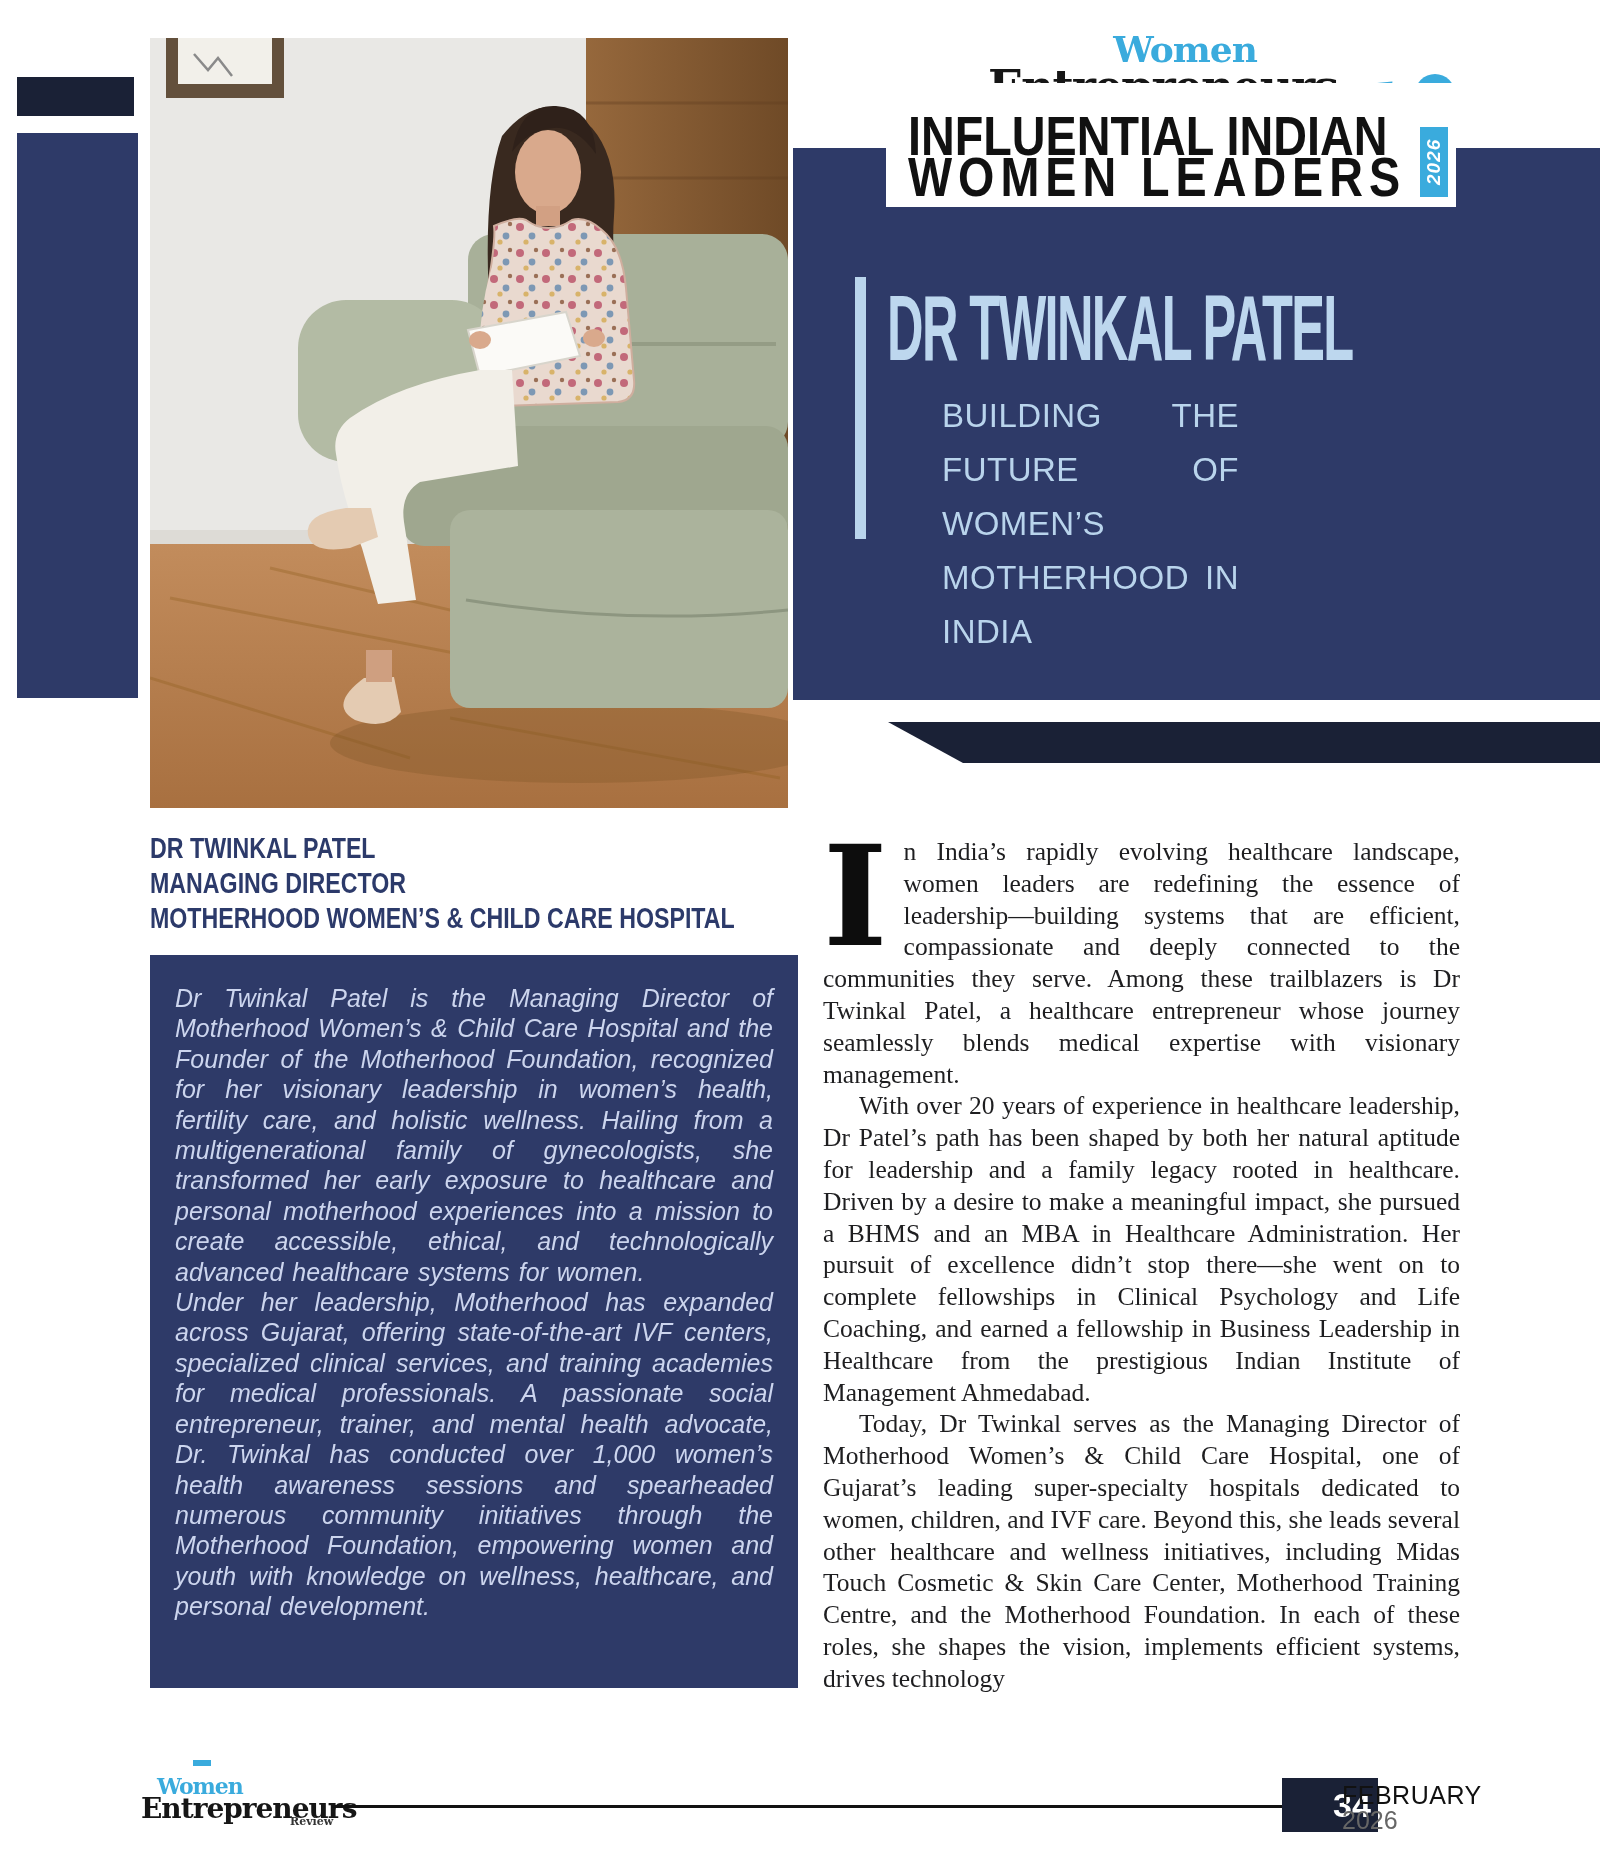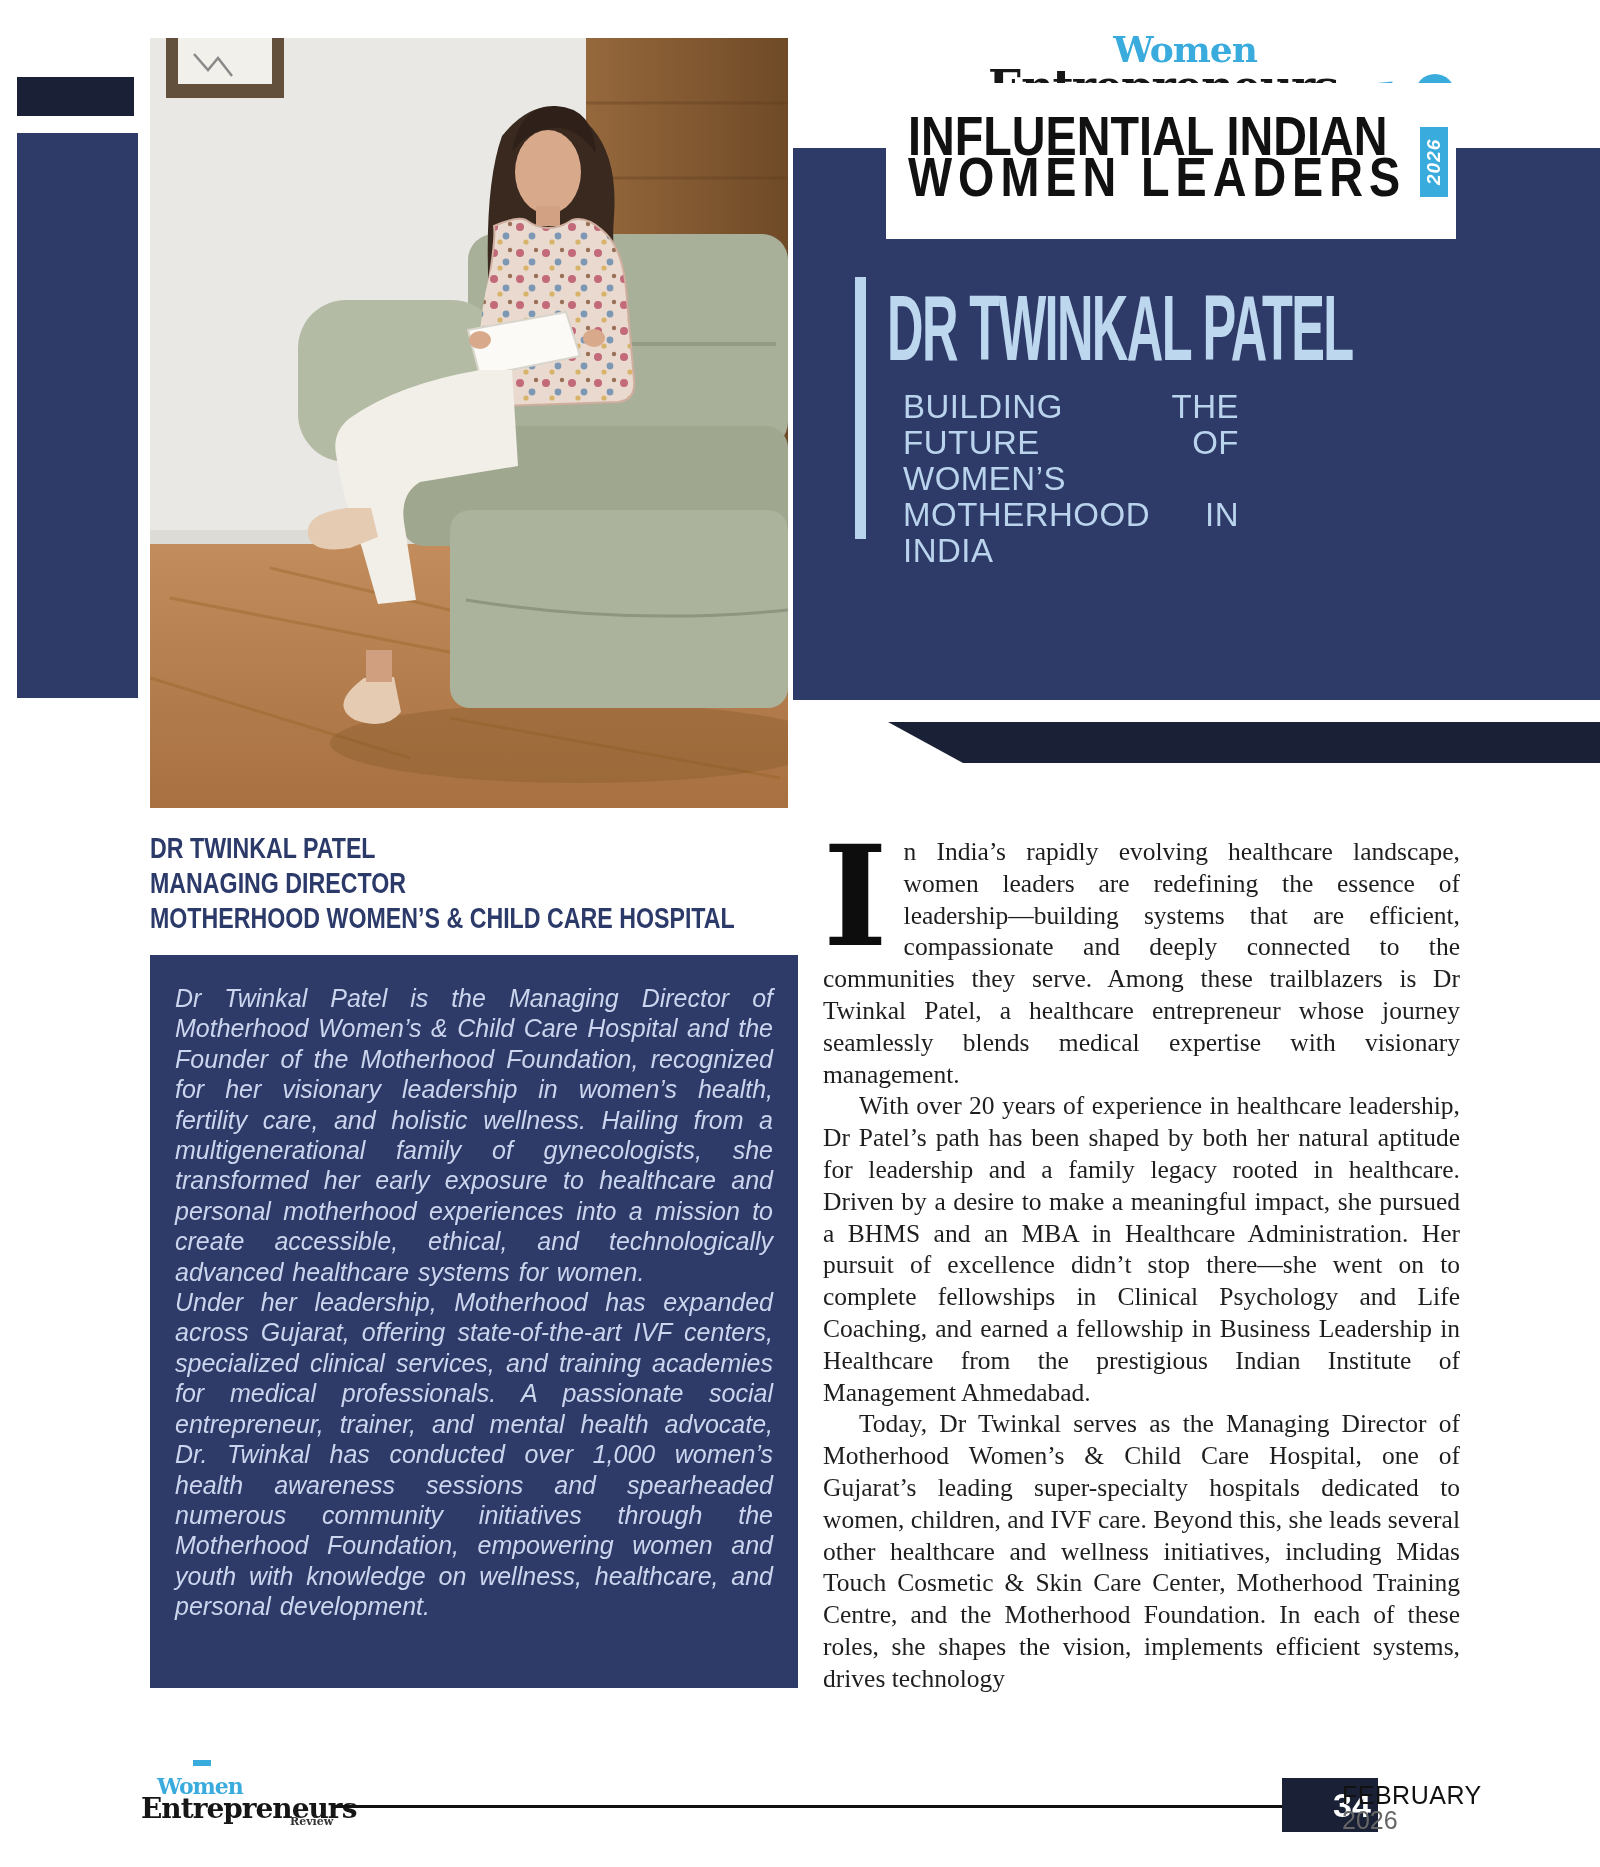--- a/index.html
+++ b/index.html
@@ -28,36 +28,36 @@
                 display:flex;align-items:center;justify-content:center;}
 
   
   .hero-panel{position:absolute;left:793px;top:148px;width:807px;height:552px;background:#2e3a68;z-index:1;}
   .dark-band{position:absolute;left:888px;top:722px;width:712px;height:41px;background:#1a2136;
              clip-path:polygon(0 0,100% 0,100% 100%,75px 100%);z-index:1;}
 
   
   .banner-frame{position:absolute;left:893px;top:160px;width:587px;height:56px;border:9px solid #2e3a68;
                 box-sizing:border-box;background:transparent;z-index:2;}
-  .banner-box{position:absolute;left:886px;top:83px;width:570px;height:156px;background:#ffffff;z-index:3;}
+  .banner-box{position:absolute;left:886px;top:83px;width:570px;height:124px;background:#ffffff;z-index:3;}
   .banner-lines{position:absolute;left:22px;top:33px;}
   .banner-line{display:block;white-space:nowrap;font-weight:bold;color:#111111;font-size:55px;line-height:41px;
                transform:scaleX(0.85);transform-origin:left center;}
   .banner-line.l2{letter-spacing:7px;}
   .banner-year{position:absolute;right:8px;top:44px;width:28px;height:70px;background:#3aabdd;color:#ffffff;
                font-size:19px;font-weight:bold;font-style:italic;writing-mode:vertical-rl;
                transform:rotate(180deg);display:flex;align-items:center;justify-content:center;letter-spacing:1px;}
 
   
   .hero-bar{position:absolute;left:855px;top:277px;width:11px;height:262px;background:#b9d4ec;z-index:2;}
   .hero-title{position:absolute;left:887px;top:276px;white-space:nowrap;color:#bdd7ee;font-weight:bold;
               font-size:92px;letter-spacing:-3px;transform:scaleX(0.55);transform-origin:left top;z-index:2;}
   .hero-subtitle{position:absolute;left:903px;top:389px;width:336px;color:#b9d4ec;font-size:33px;
                  font-weight:normal;z-index:2;letter-spacing:0.5px;}
-  .hero-subtitle .line{display:block;line-height:36px;text-align:justify;}
+  .hero-subtitle .line{display:block;line-height:54px;text-align:justify;margin-left:39px;}
   .hero-subtitle .line.just{text-align-last:justify;}
 
   
   .name-block{position:absolute;left:150px;top:831px;color:#2c3a6a;z-index:2;}
   .name-line{display:block;white-space:nowrap;font-weight:bold;font-size:29px;line-height:35px;
              transform:scaleX(0.8);transform-origin:left center;letter-spacing:0px;}
 
   
   .bio-box{position:absolute;left:150px;top:955px;width:648px;height:733px;background:#2e3a68;
            box-sizing:border-box;padding:28px 25px;z-index:2;}

